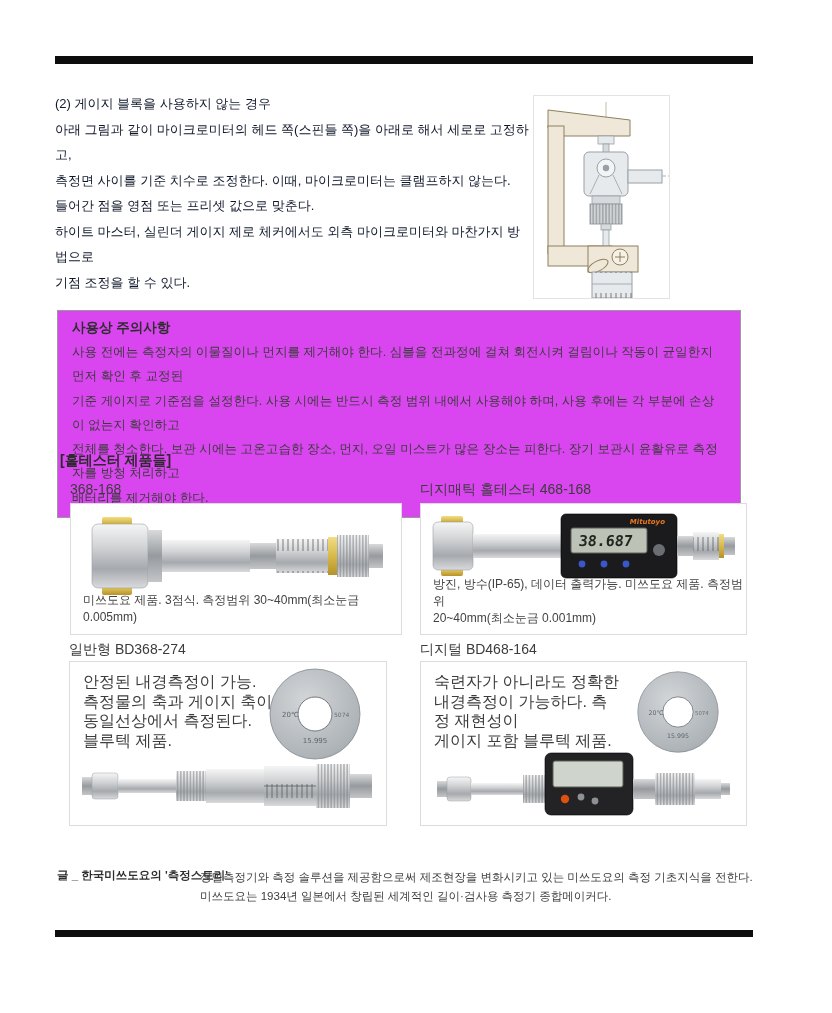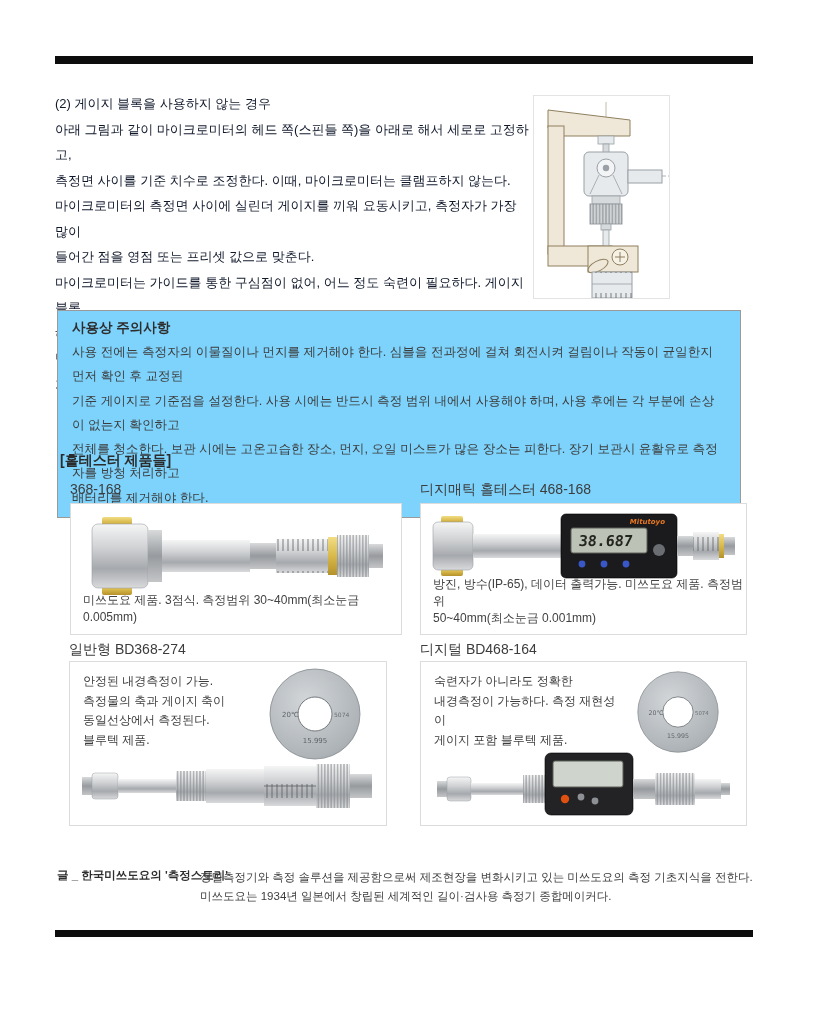--- a/index.html
+++ b/index.html
@@ -6,31 +6,31 @@
   body{font-family:"Liberation Sans","DejaVu Sans",sans-serif;color:#3a3a3a;}
   .page{position:relative;width:832px;height:1013px;background:#fff;overflow:hidden;}
   .bar{position:absolute;left:55px;width:698px;background:#0d0d0d;}
   .bar.top{top:56px;height:8px;}
   .bar.bottom{top:930px;height:7px;}
 
   .intro{position:absolute;left:55px;top:91px;width:478px;font-size:13px;line-height:25.5px;color:#0f172a;}
 
   .diagram-box{position:absolute;left:533px;top:95px;width:135px;height:202px;border:1px solid #e3e3e3;background:#fff;}
 
-  .notice-box{position:absolute;left:57px;top:310px;width:654px;border:1px solid #9a9a9a;background:#7dd3fc;padding:5px 14px 7px 14px;}
+  .notice-box{position:absolute;left:57px;top:310px;width:654px;border:1px solid #9a9a9a;background:#d946ef;padding:5px 14px 7px 14px;}
   .notice-title{font-size:13.5px;font-weight:bold;line-height:24px;color:#2e2e2e;}
   .notice-line{font-size:12.6px;line-height:24.3px;color:#3c3c3c;}
 
   .products-heading{position:absolute;left:60px;top:452px;font-size:14px;font-weight:bold;color:#2b2b2b;text-align:right;}
 
   .prod-label{position:absolute;font-size:14px;color:#3c3c3c;}
   .prod-box{position:absolute;border:1px solid #dcdcdc;background:#fff;}
   .prod-box .photo{position:absolute;left:0;right:0;top:6px;text-align:center;}
   .caption{position:absolute;left:12px;font-size:12px;color:#424242;line-height:17px;}
-  .desc{position:absolute;left:13px;top:10px;font-size:12px;line-height:19.5px;color:#3c3c3c;}
+  .desc{position:absolute;left:13px;top:10px;font-size:16px;line-height:19.5px;color:#3c3c3c;}
   .ring-wrap{position:absolute;}
   .bottom-photo{position:absolute;}
 
   .footer-byline{position:absolute;left:57px;top:868px;font-size:11.5px;font-weight:bold;color:#2e2e2e;}
   .footer-desc{position:absolute;left:200px;top:868px;font-size:11.5px;line-height:18.5px;color:#3c3c3c;}
 
   svg text{font-family:"DejaVu Sans",sans-serif;}
   .lcd-text{font-family:"DejaVu Sans Mono",monospace;font-weight:bold;}
 </style>
 </head>
@@ -71,23 +71,21 @@
 </svg>
 
 <div class="page">
 
   <div class="bar top"></div>
 
   <div class="intro">
     <div>(2) 게이지 블록을 사용하지 않는 경우</div>
     <div>아래 그림과 같이 마이크로미터의 헤드 쪽(스핀들 쪽)을 아래로 해서 세로로 고정하고,</div>
     <div>측정면 사이를 기준 치수로 조정한다. 이때, 마이크로미터는 클램프하지 않는다.</div>
-    <div>마이크로미터의 측정면 사이에 실린더 게이지를 끼워 요동시키고, 측정자가 가장 많이</div>
     <div>들어간 점을 영점 또는 프리셋 값으로 맞춘다.</div>
-    <div>마이크로미터는 가이드를 통한 구심점이 없어, 어느 정도 숙련이 필요하다. 게이지 블록,</div>
     <div>하이트 마스터, 실린더 게이지 제로 체커에서도 외측 마이크로미터와 마찬가지 방법으로</div>
     <div>기점 조정을 할 수 있다.</div>
   </div>
 
   <div class="diagram-box">
     <svg width="135" height="202" viewBox="0 0 135 202">
       <line x1="72" y1="6" x2="72" y2="140" stroke="#b3ab91" stroke-width="0.8"></line>
       <line x1="72" y1="176" x2="72" y2="200" stroke="#b3ab91" stroke-width="0.8"></line>
       <polygon points="14,14 96,24 96,40 30,40 14,32" fill="#efe8d8" stroke="#8f7f5f" stroke-width="1"></polygon>
       <rect x="14" y="30" width="16" height="128" fill="#efe8d8" stroke="#8f7f5f" stroke-width="1"></rect>
@@ -166,21 +164,21 @@
         <circle cx="195" cy="54" r="3.4" fill="#3a57c8"></circle>
         <circle cx="228" cy="40" r="6" fill="#6a6e72"></circle>
         <rect x="246" y="26" width="16" height="20" fill="url(#metaldark)"></rect>
         <rect x="262" y="22" width="26" height="28" fill="url(#metal)"></rect>
         <rect x="262" y="22" width="26" height="28" fill="url(#ticks)"></rect>
         <rect x="288" y="24" width="5" height="24" fill="url(#gold)"></rect>
         <rect x="293" y="27" width="11" height="18" fill="url(#metaldark)"></rect>
       </svg>
     </div>
     <div class="caption" style="bottom:24px;">방진, 방수(IP-65), 데이터 출력가능. 미쓰도요 제품. 측정범위</div>
-    <div class="caption" style="bottom:7px;">50~40mm(최소눈금 0.001mm)</div>
+    <div class="caption" style="bottom:7px;">20~40mm(최소눈금 0.001mm)</div>
   </div>
 
   <div class="prod-label" style="left:69px;top:641px;">일반형 BD368-274</div>
   <div class="prod-label" style="left:420px;top:641px;">디지털 BD468-164</div>
 
   <div class="prod-box" style="left:69px;top:661px;width:316px;height:163px;">
     <div class="desc">
       <div>안정된 내경측정이 가능.</div>
       <div>측정물의 축과 게이지 축이</div>
       <div>동일선상에서 측정된다.</div>

